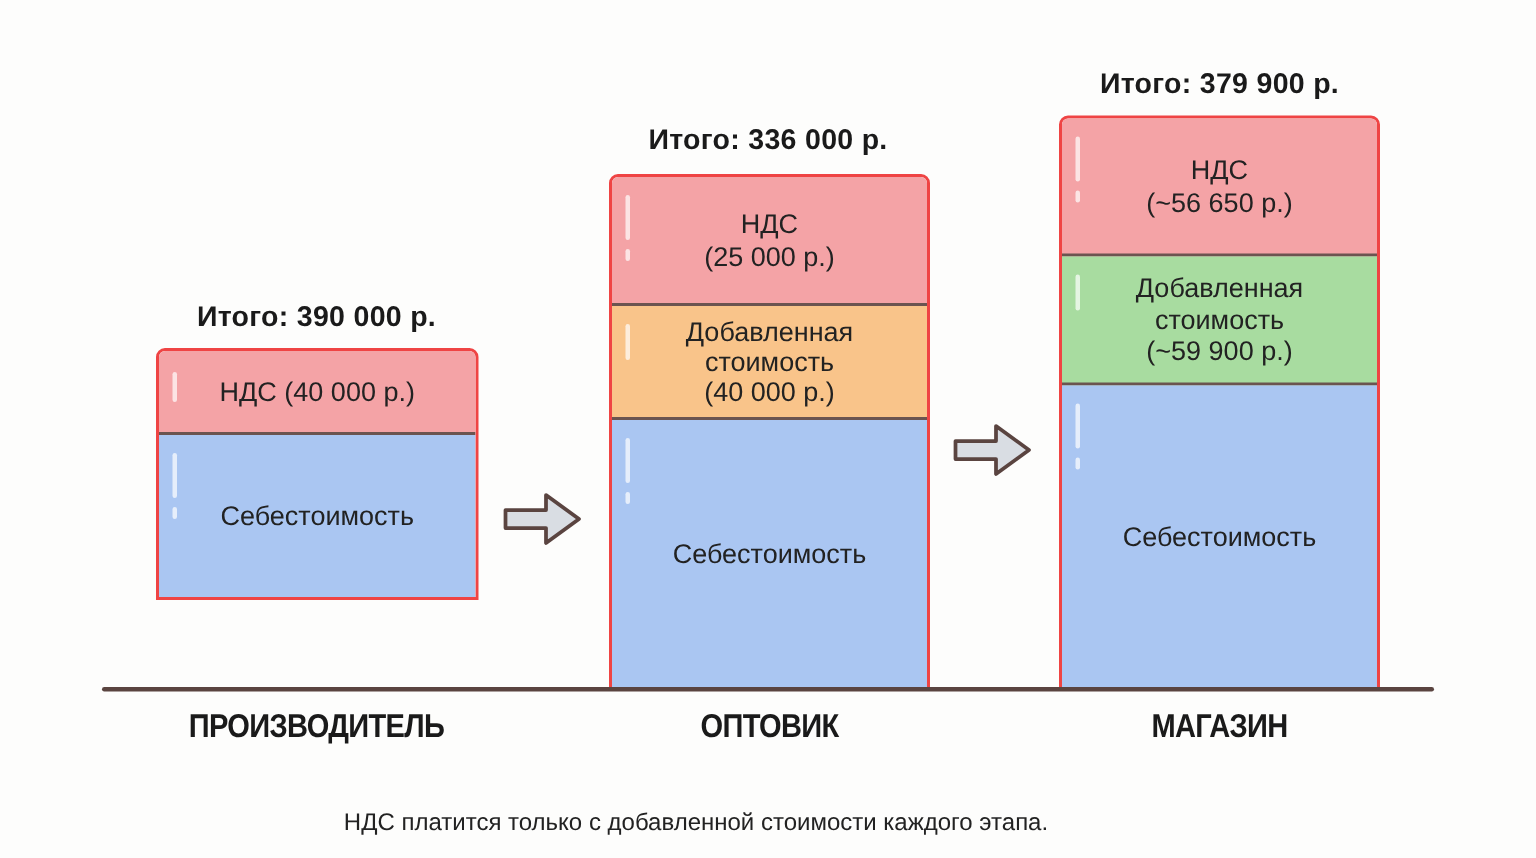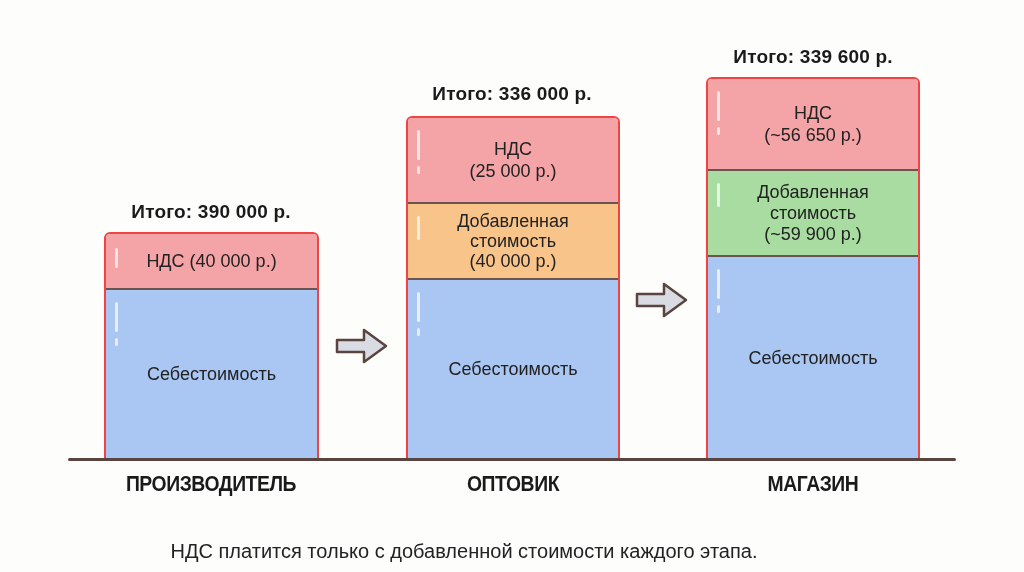--- a/index.html
+++ b/index.html
@@ -41,28 +41,28 @@
     background:#5a4440; border-radius:2px;
   }
   .stage-label {
     position:absolute; top:471px; font-weight:bold; font-size:22px;
     text-align:center; width:260px; letter-spacing:-0.5px;
     transform:scaleX(0.88);
   }
   .arrow { position:absolute; }
   .caption {
     position:absolute; top:540px; left:0; width:928px; text-align:center;
-    font-size:20px; color:#222;
+    font-size:16px; color:#222;
   }
 </style>
 </head>
 <body>
 
 <div class="total" style="left:81px; top:201px;">Итого: 390 000 р.</div>
-<div class="bar" style="left:104px; top:232px; width:215px; height:228px;">
+<div class="bar" style="left:104px; top:232px; width:215px; height:168px;">
   <div class="seg vat" style="height:56px;">
     <span class="hl" style="height:20px; top:14px;"></span>
     <span>НДС (40 000 р.)</span>
   </div>
   <div class="seg cost" style="flex:1;">
     <span class="hl"></span>
     <span class="hl2"></span>
     <div>
       <div>Себестоимость</div>
     </div>
@@ -97,21 +97,21 @@
     <div>
       <div>Себестоимость</div>
     </div>
   </div>
 </div>
 
 <svg class="arrow" width="56" height="40" viewBox="0 0 56 40" style="left:634px; top:280px;">
   <path d="M3 14 H30 V4 L52 20 L30 36 V26 H3 Z" fill="#d9dde3" stroke="#5a4440" stroke-width="2.5" stroke-linejoin="round"></path>
 </svg>
 
-<div class="total" style="left:683px; top:46px;">Итого: 339 600 р.</div>
+<div class="total" style="left:683px; top:46px;">Итого: 379 900 р.</div>
 <div class="bar" style="left:706px; top:77px; width:214px; height:383px;">
   <div class="seg vat" style="height:92px;">
     <span class="hl"></span>
     <span class="hl2"></span>
     <div>
       <div>НДС</div>
       <div>(~56 650 р.)</div>
     </div>
   </div>
   <div class="seg added-green" style="height:86px; line-height:21px;">

